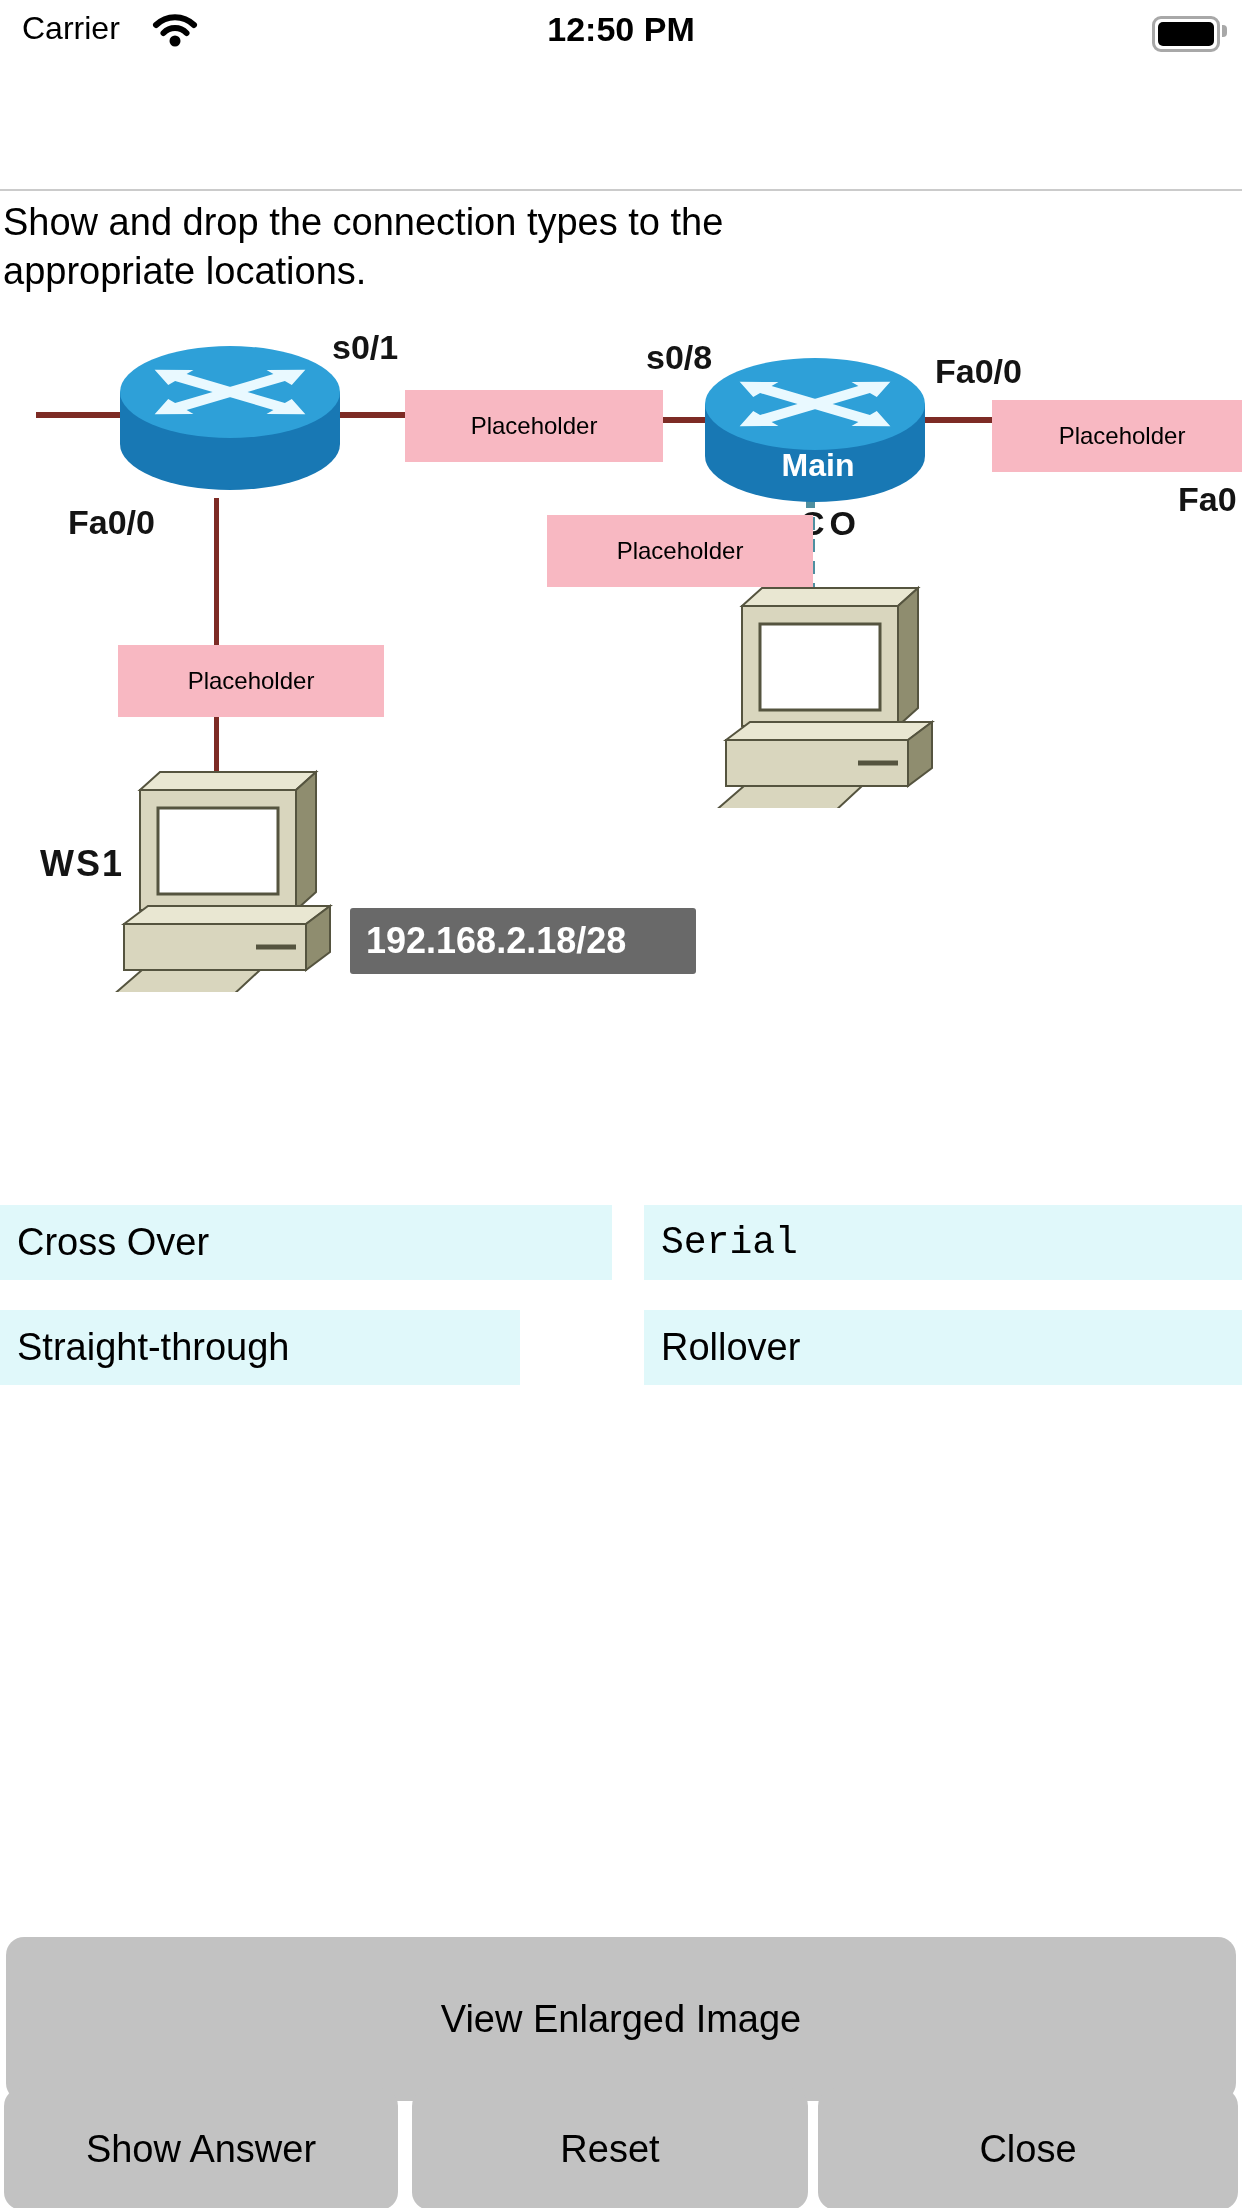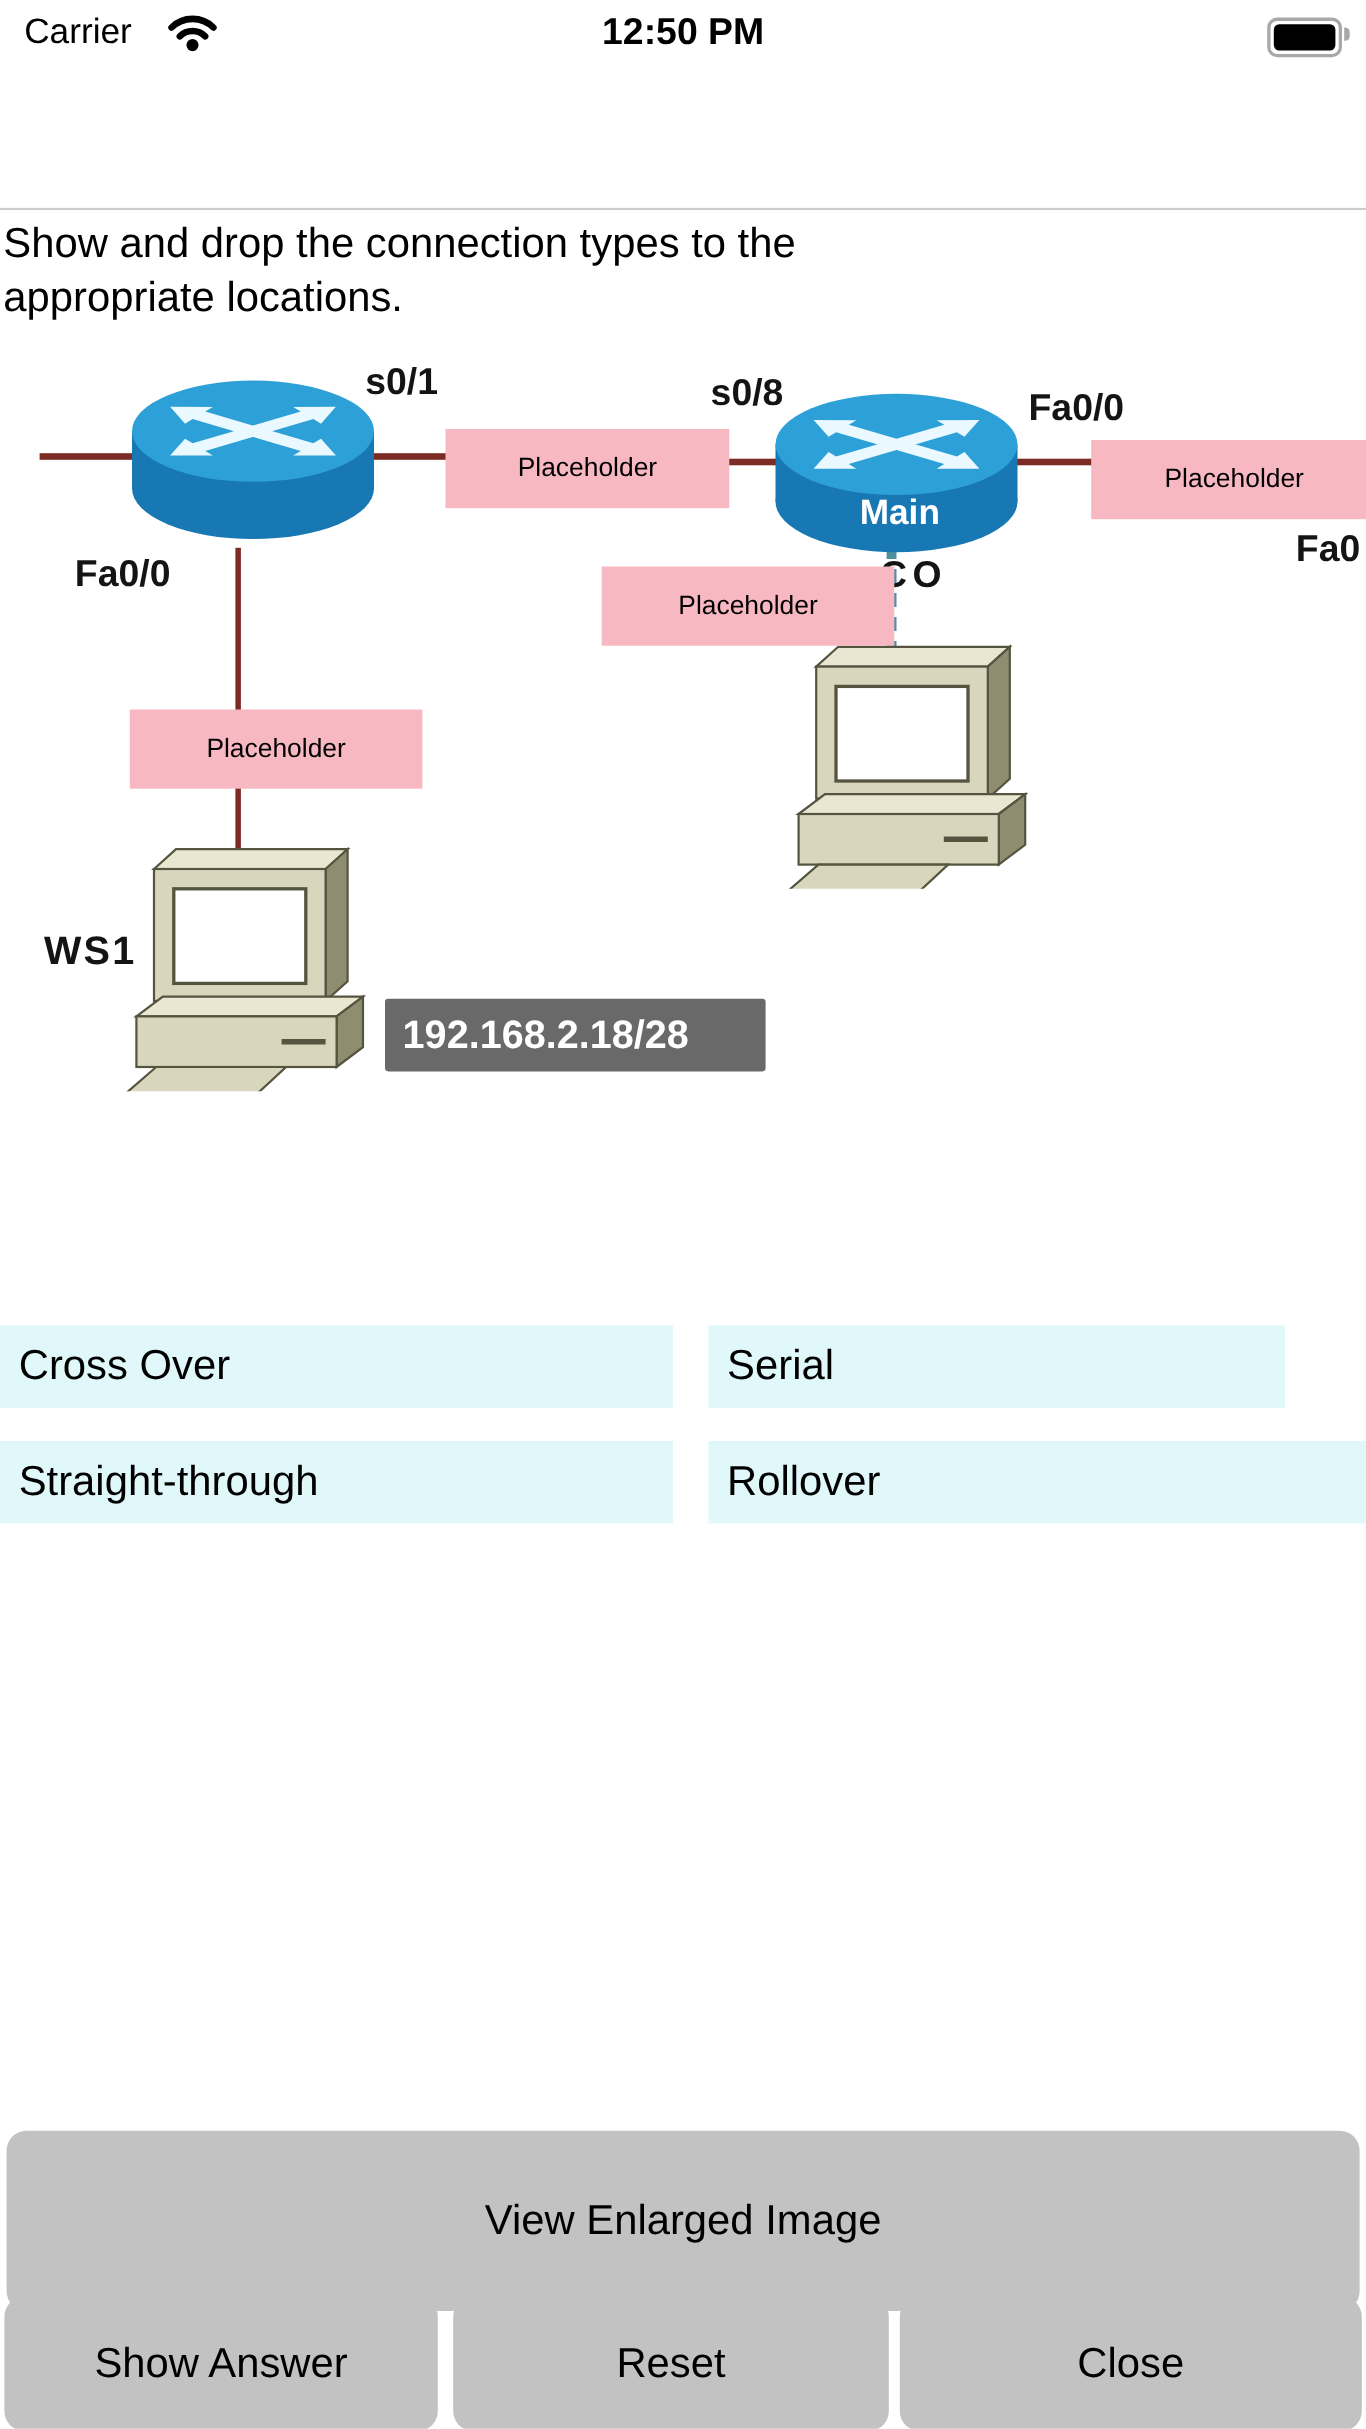--- a/index.html
+++ b/index.html
@@ -124,20 +124,20 @@
 
   <div class="ip-badge" style="left:350px;top:584px;width:330px;height:66px;">192.168.2.18/28</div>
 
   <div class="placeholder" style="left:405px;top:90px;width:258px;height:72px;">Placeholder</div>
   <div class="placeholder" style="left:992px;top:100px;width:260px;height:72px;">Placeholder</div>
   <div class="placeholder" style="left:547px;top:215px;width:266px;height:72px;">Placeholder</div>
   <div class="placeholder" style="left:118px;top:345px;width:266px;height:72px;">Placeholder</div>
 </div>
 
 <div class="option" style="left:0;top:1205px;width:612px;">Cross Over</div>
-<div class="option" style="left:644px;top:1205px;width:524px;">Serial</div>
-<div class="option" style="left:0;top:1310px;width:612px;">Straight-through</div>
+<div class="option" style="left:644px;top:1205px;width:598px;font-family:Liberation Mono, monospace;">Serial</div>
+<div class="option" style="left:0;top:1310px;width:520px;">Straight-through</div>
 <div class="option" style="left:644px;top:1310px;width:598px;">Rollover</div>
 
 <button class="btn" style="left:6px;top:1937px;width:1230px;height:164px;">View Enlarged Image</button>
 <button class="btn" style="left:4px;top:2088px;width:394px;height:122px;">Show Answer</button>
 <button class="btn" style="left:412px;top:2088px;width:396px;height:122px;">Reset</button>
 <button class="btn" style="left:818px;top:2088px;width:420px;height:122px;">Close</button>
 
 </body></html>

